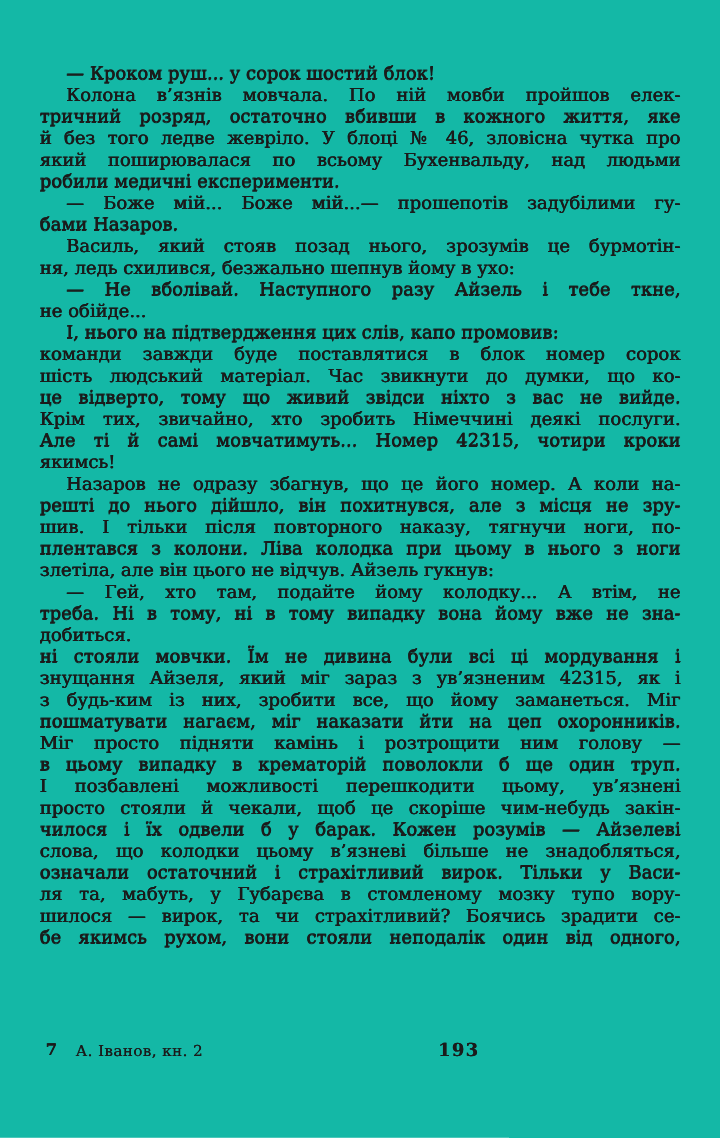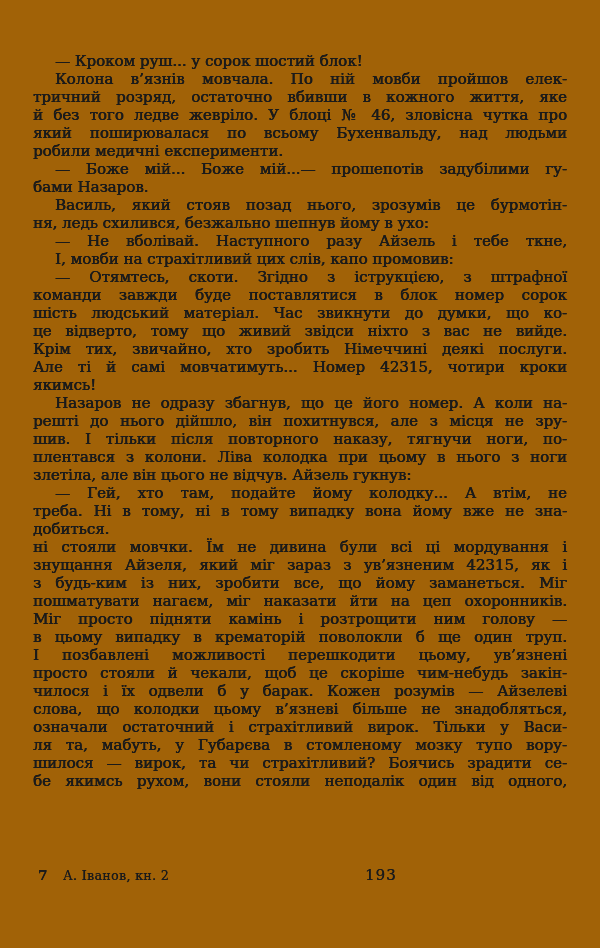--- a/index.html
+++ b/index.html
@@ -6,21 +6,21 @@
   body {
     width: 600px; height: 948px;
     background: #fcfcfa;
     color: #1b1b1b;
     font-family: "DejaVu Serif", "Liberation Serif", serif;
     position: relative;
     overflow: hidden;
   }
   .page {
     position: absolute; inset: 0;
-    background: #a16207;
+    background: #14b8a6;
   }
   .text-block {
     position: absolute;
     left: 33px; top: 52px;
     width: 534px;
     font-size: 15px;
     line-height: 18px;
     font-weight: 400;
     
     text-shadow: 0.45px 0 0 currentColor, 0 0.25px 0 currentColor;
@@ -43,21 +43,21 @@
     text-shadow: 0.3px 0 0 currentColor;
   }
   .bookref {
     position: absolute; left: 63px; top: 2px;
     font-weight: 400; font-size: 12.5px;
     letter-spacing: 0.4px;
     text-shadow: 0.3px 0 0 currentColor;
   }
   .pagenum {
     position: absolute; left: 365px; top: 0;
-    font-weight: 400; font-size: 15px;
+    font-weight: 700; font-size: 15px;
     letter-spacing: 1px;
     text-shadow: 0.3px 0 0 currentColor;
   }
 </style>
 </head>
 <body>
 
 <div class="page">
 
   <div class="text-block">
@@ -75,26 +75,26 @@
       <div class="para">
         <div class="line indent">— Боже мій... Боже мій...— прошепотів задубілими гу-</div>
         <div class="line pend">бами Назаров.</div>
       </div>
       <div class="para">
         <div class="line indent">Василь, який стояв позад нього, зрозумів це бурмотін-</div>
         <div class="line pend">ня, ледь схилився, безжально шепнув йому в ухо:</div>
       </div>
       <div class="para">
         <div class="line indent">— Не вболівай. Наступного разу Айзель і тебе ткне,</div>
+        <div class="line pend">не обійде...</div>
       </div>
       <div class="para">
-        <div class="line indent pend">І, мовби на страхітливий цих слів, капо промовив:</div>
+        <div class="line indent pend">І, нього на підтвердження цих слів, капо промовив:</div>
       </div>
       <div class="para">
-        <div class="line indent">— Отямтесь, скоти. Згідно з іструкцією, з штрафної</div>
         <div class="line">команди завжди буде поставлятися в блок номер сорок</div>
         <div class="line">шість людський матеріал. Час звикнути до думки, що ко-</div>
         <div class="line">це відверто, тому що живий звідси ніхто з вас не вийде.</div>
         <div class="line">Крім тих, звичайно, хто зробить Німеччині деякі послуги.</div>
         <div class="line">Але ті й самі мовчатимуть... Номер 42315, чотири кроки</div>
         <div class="line pend">якимсь!</div>
       </div>
       <div class="para">
         <div class="line indent">Назаров не одразу збагнув, що це його номер. А коли на-</div>
         <div class="line">решті до нього дійшло, він похитнувся, але з місця не зру-</div>

